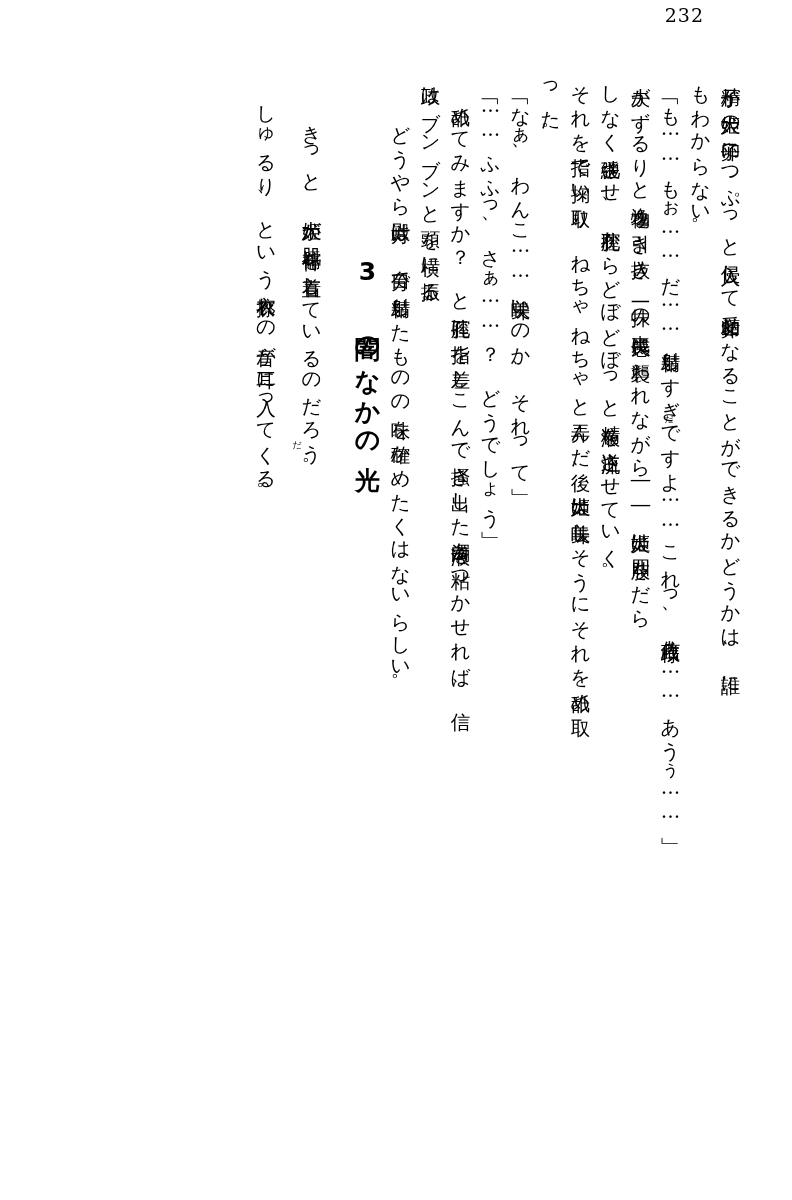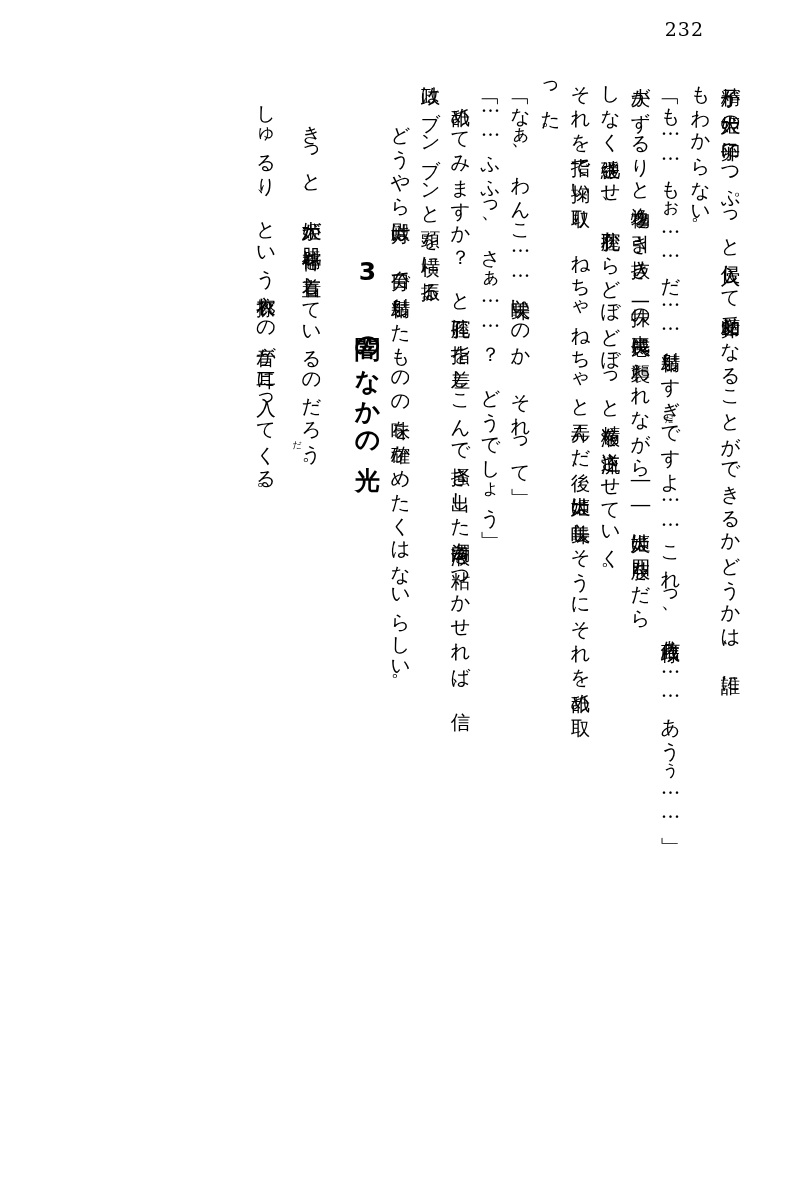--- a/index.html
+++ b/index.html
@@ -18,21 +18,21 @@
 
   .page {
     position: absolute;
     inset: 0;
     box-sizing: border-box;
   }
 
   
   .page-number {
     position: absolute;
-    top: 18px;
+    top: 4px;
     right: 88px;
     font-size: 19px;
     letter-spacing: 1px;
     font-family: "DejaVu Serif", "Liberation Serif", serif;
   }
 
   
   .body-area {
     position: absolute;
     top: 72px;

